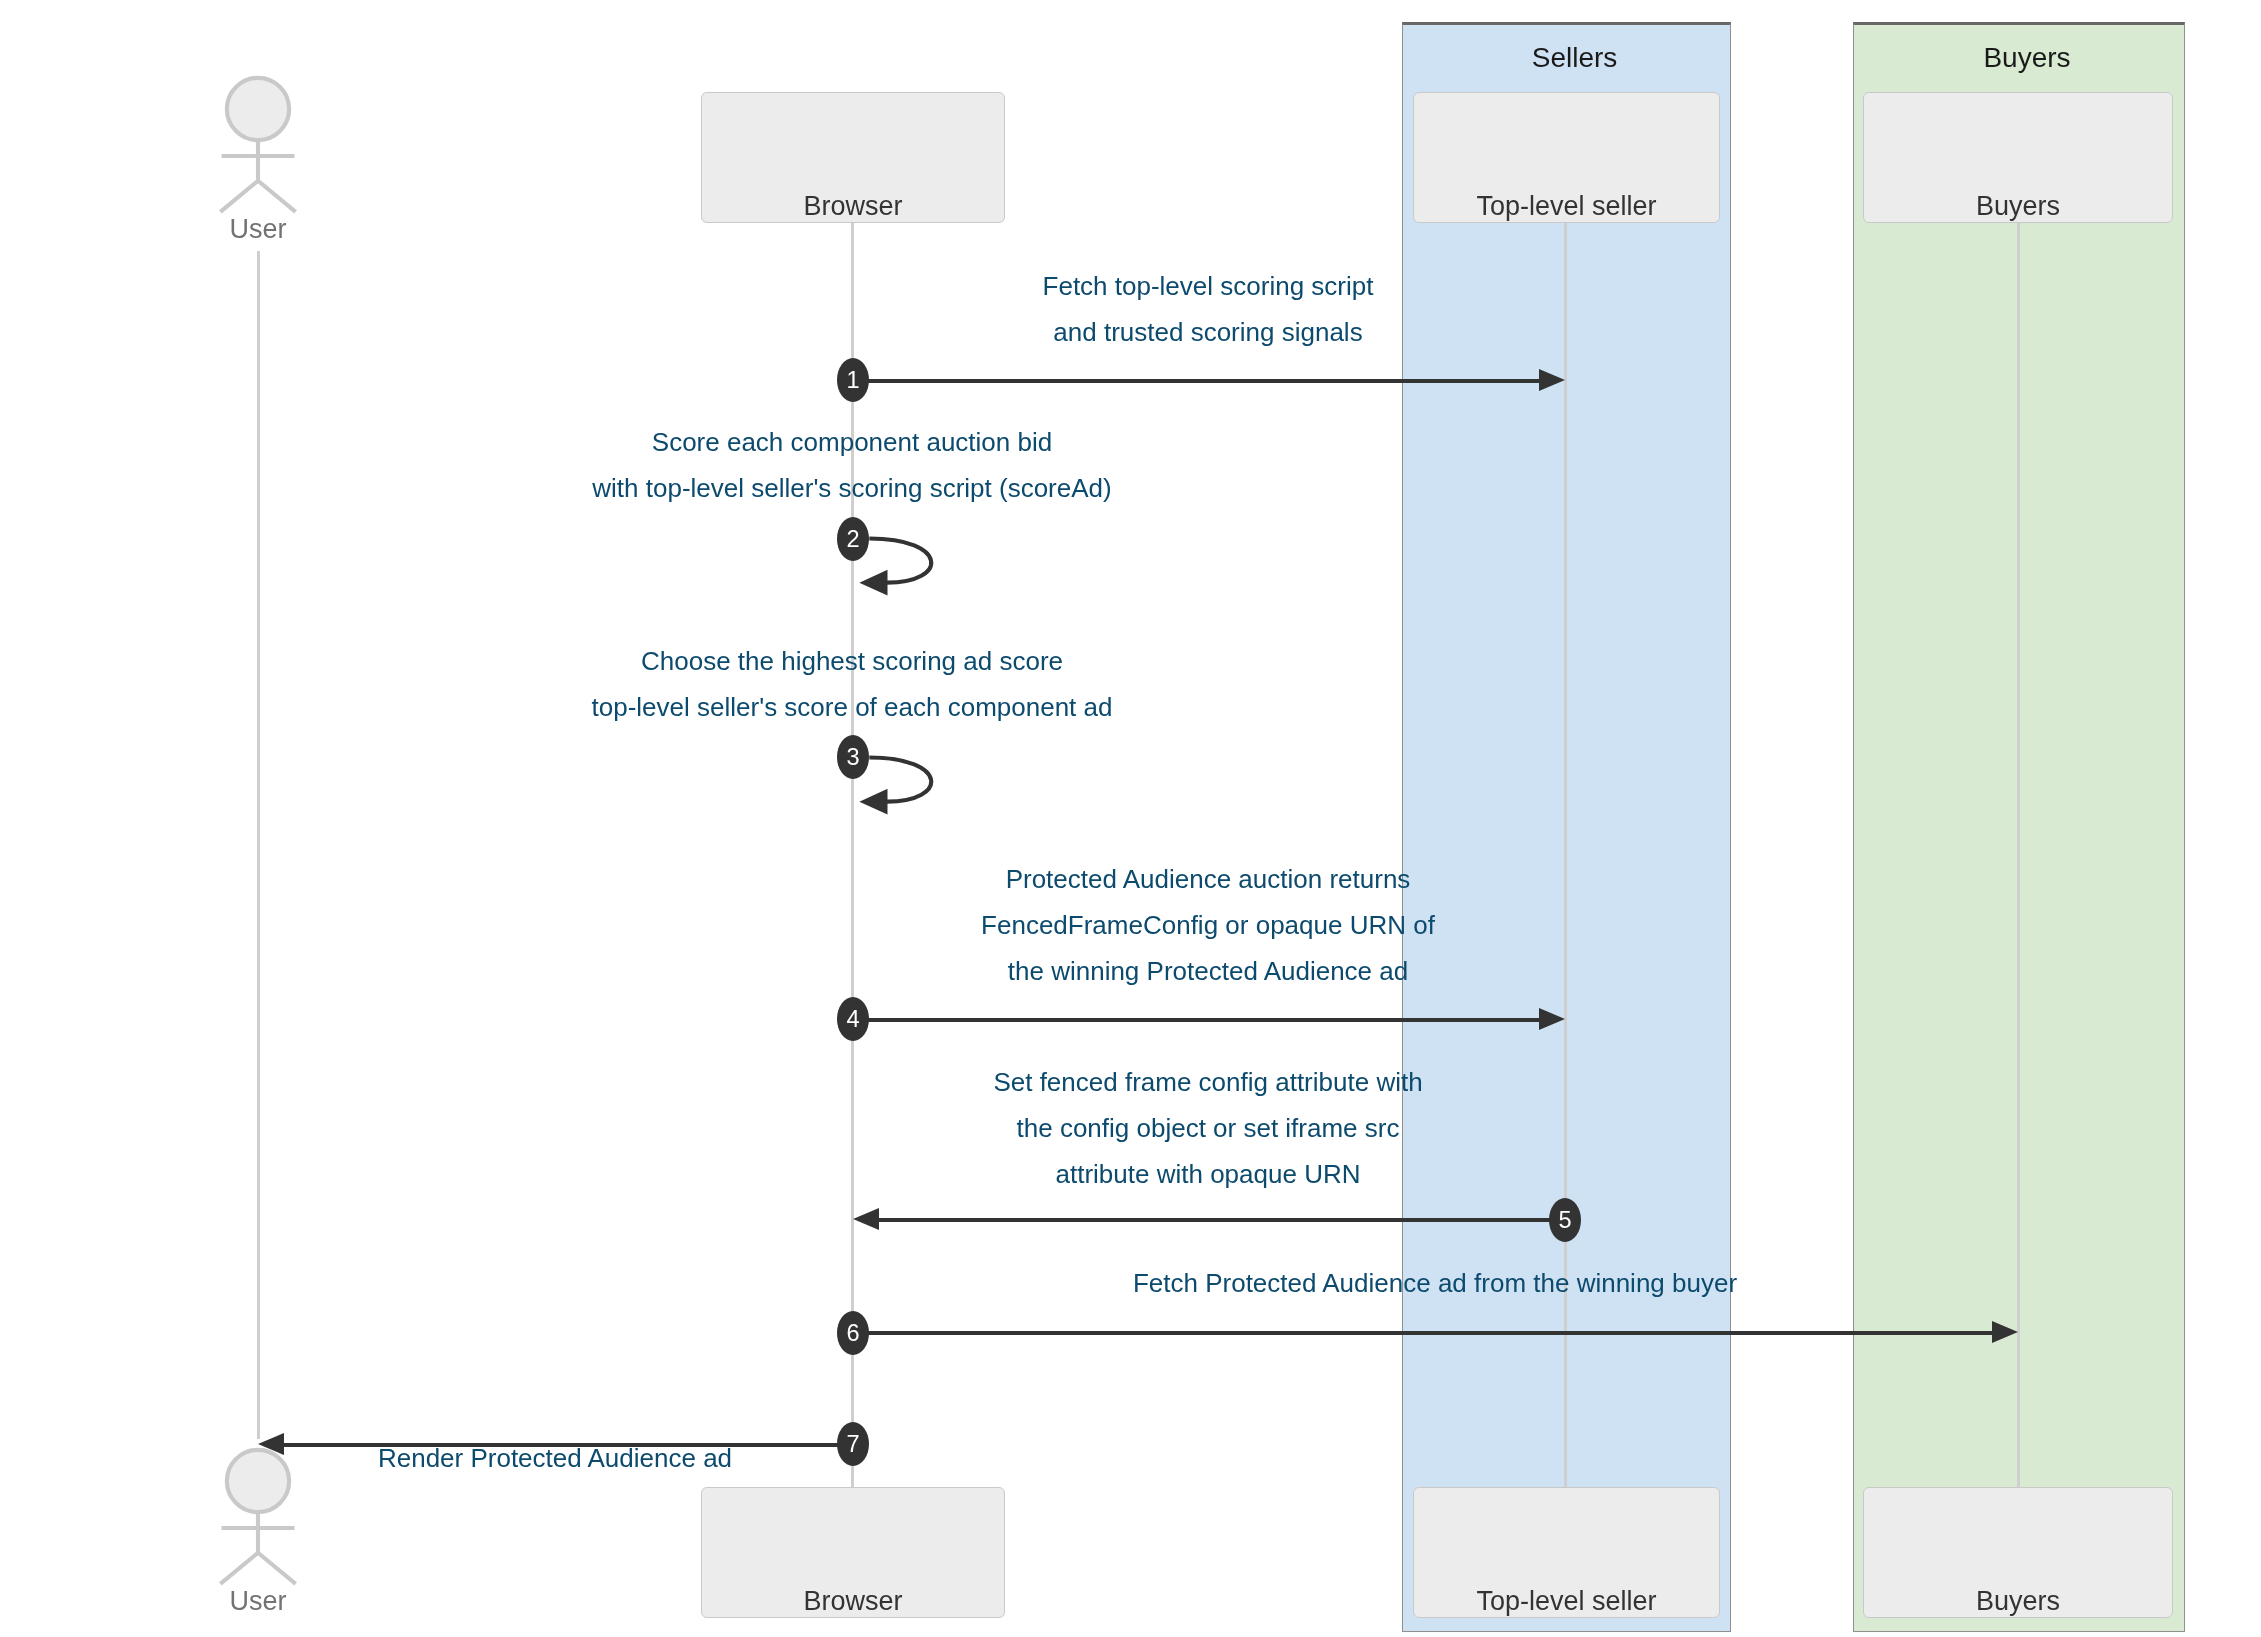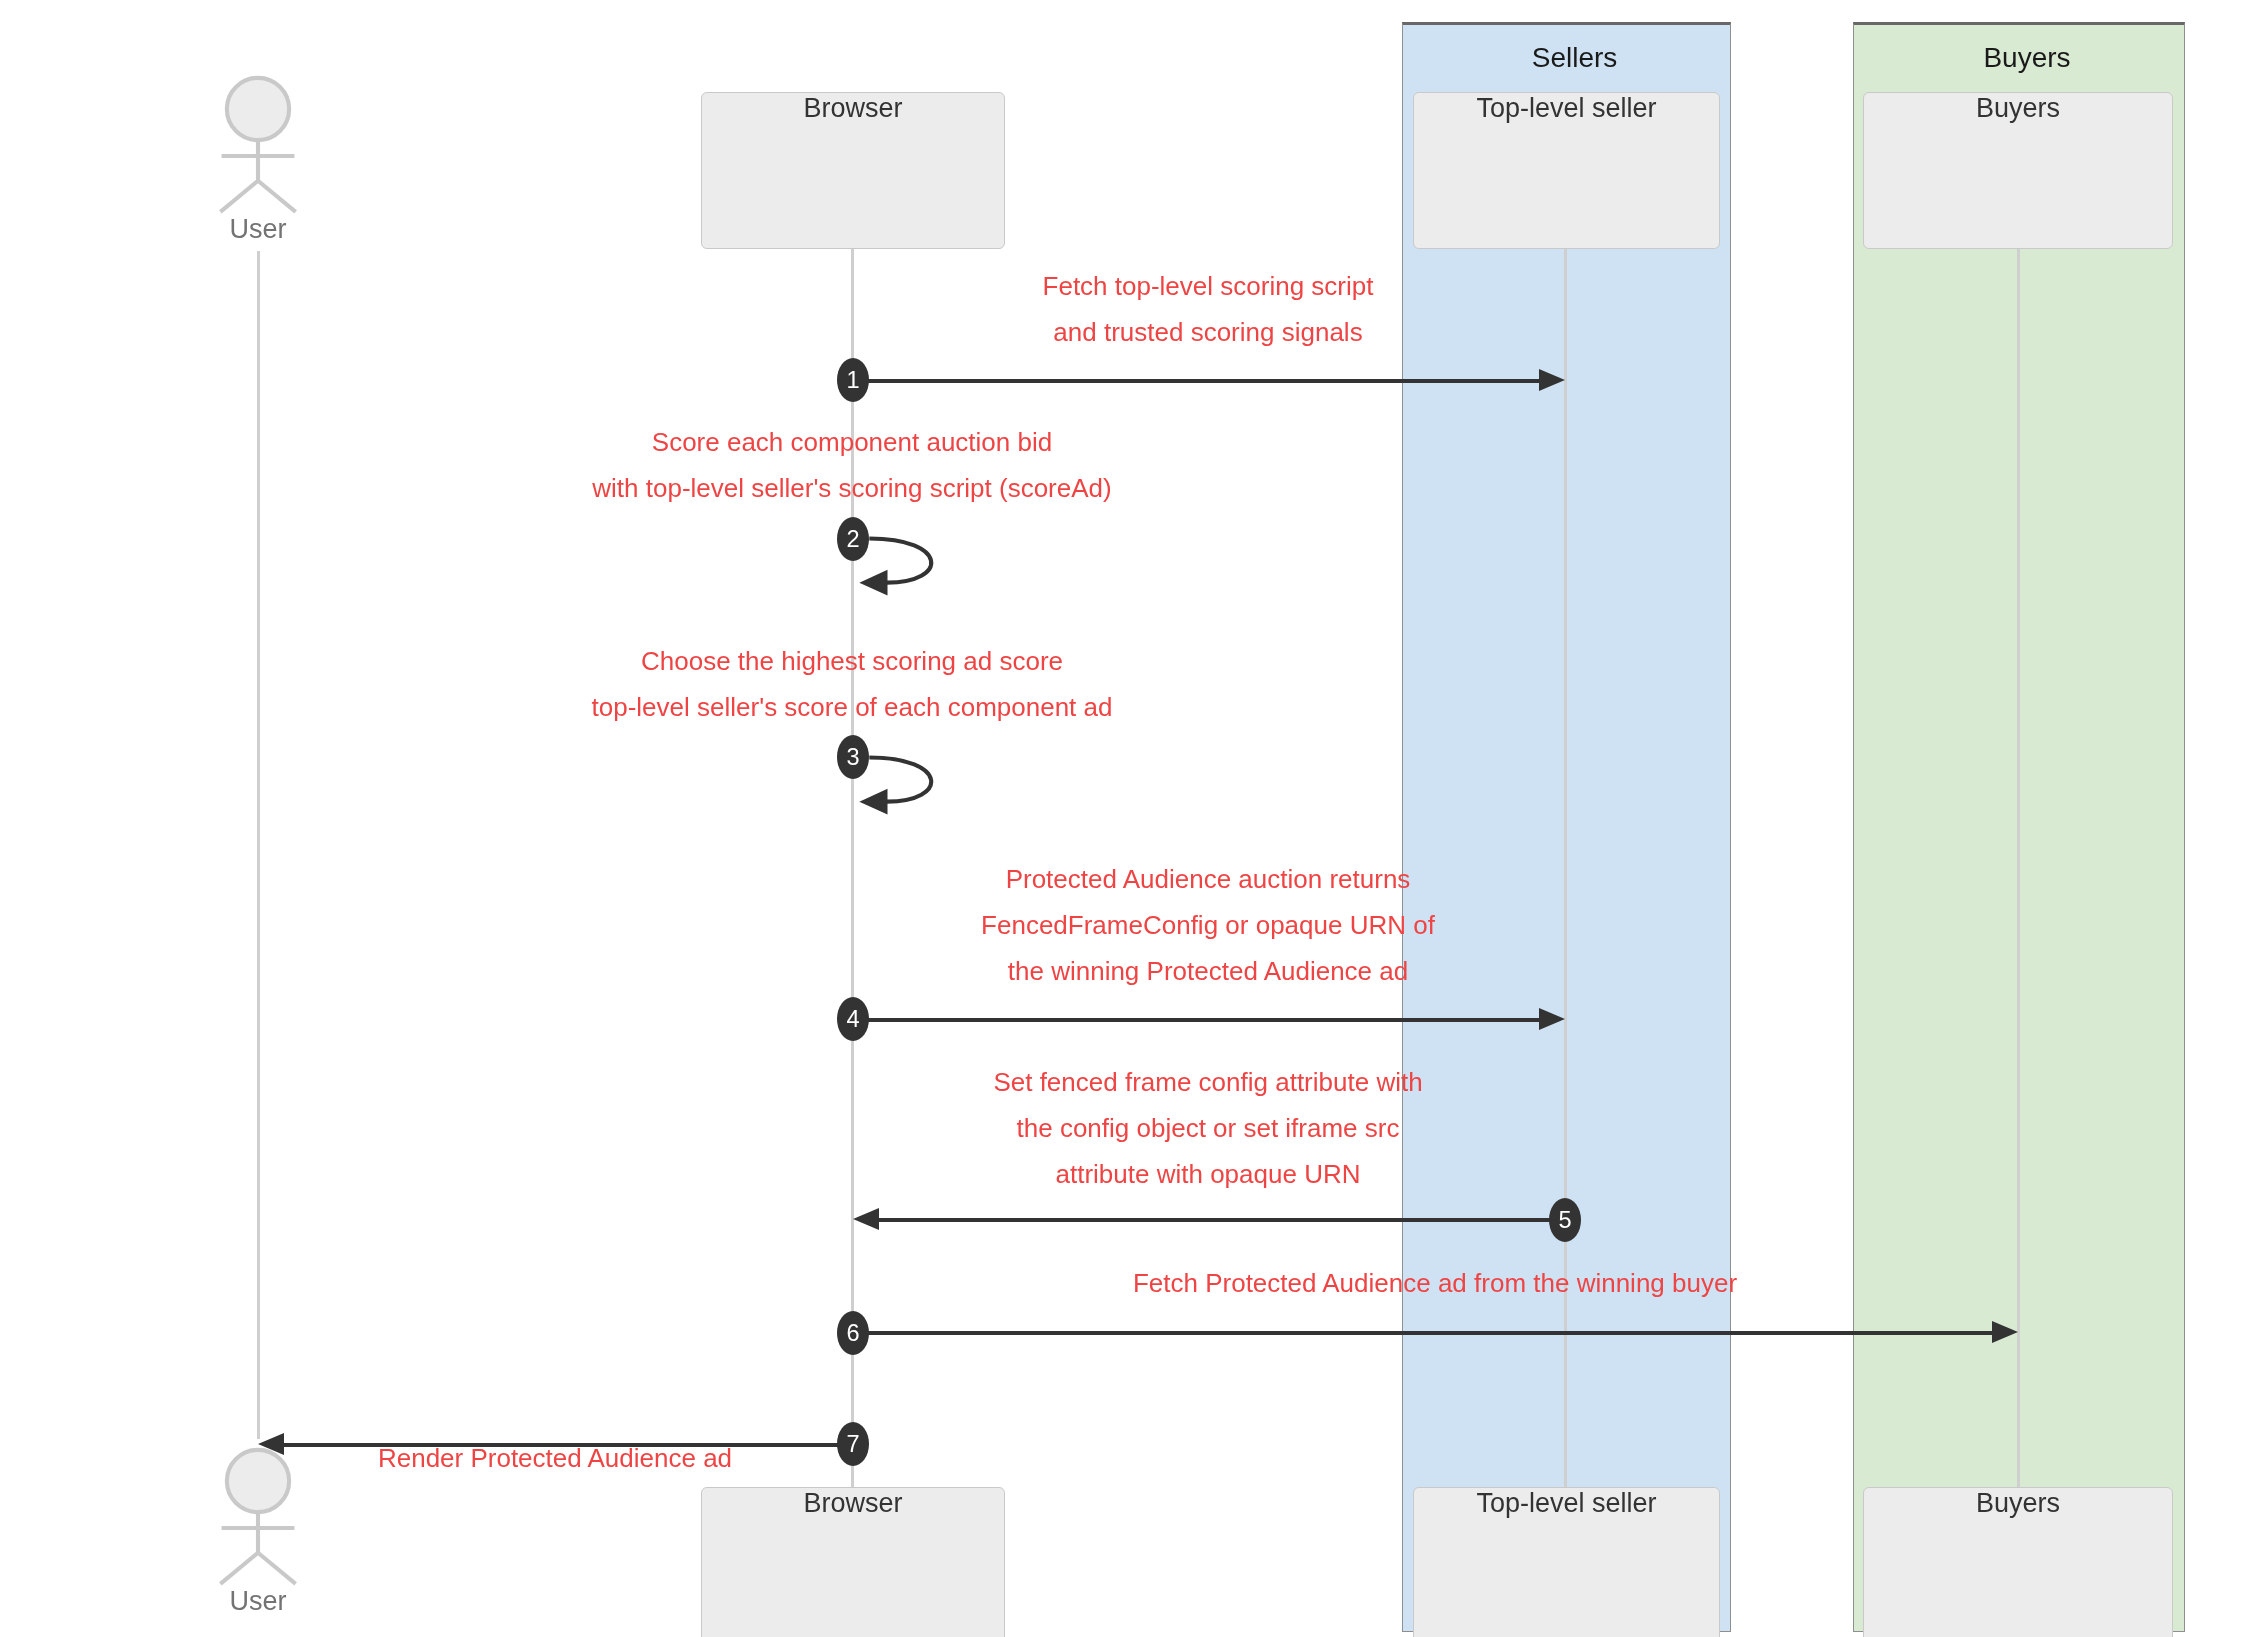--- a/index.html
+++ b/index.html
@@ -4,25 +4,25 @@
 <style>
   html,body{margin:0;padding:0;background:#ffffff;}
   #canvas{
     position:relative;width:2261px;height:1637px;background:#ffffff;overflow:hidden;
     font-family:"Liberation Sans",sans-serif;
   }
   .group{position:absolute;z-index:0;border:1.8px solid #8f8f8f;border-top:3.5px solid #686868;box-sizing:border-box;padding-left:16px;}
   .group-label{text-align:center;font-size:28px;color:#1a1a1a;margin-top:16.5px;}
   .lifeline{position:absolute;width:2.9px;background:#cfcfcf;z-index:1;}
   .pbox{
-    position:absolute;height:157px;background:#ececec;border:1.2px solid #c9c9c9;border-radius:5.9px;
-    display:flex;align-items:flex-start;justify-content:center;font-size:27px;color:#333;z-index:3;box-sizing:border-box;
+    position:absolute;height:131px;background:#ececec;border:1.2px solid #c9c9c9;border-radius:5.9px;
+    display:flex;align-items:flex-end;justify-content:center;font-size:27px;color:#333;z-index:3;box-sizing:border-box;
   }
   .msg{position:absolute;transform:translateX(-50%);text-align:center;font-size:26px;line-height:46px;
-       color:#ef4444;white-space:nowrap;z-index:4;}
+       color:#0c4a6e;white-space:nowrap;z-index:4;}
   .msg span{display:block;}
   .arrow-line{position:absolute;height:4.1px;background:#333;z-index:4;}
   .ah-r{position:absolute;width:0;height:0;border-top:11.8px solid transparent;border-bottom:11.8px solid transparent;
         border-left:26.5px solid #333;z-index:4;}
   .ah-l{position:absolute;width:0;height:0;border-top:11.8px solid transparent;border-bottom:11.8px solid transparent;
         border-right:26.5px solid #333;z-index:4;}
   .badge{position:absolute;width:32px;height:44px;border-radius:50%;background:#333;color:#fff;font-size:23.6px;
          display:flex;align-items:center;justify-content:center;transform:translate(-50%,-50%);z-index:5;}
   .actor-label{position:absolute;transform:translateX(-50%);font-size:27px;color:#737373;z-index:3;}
   .loop-svg{position:absolute;z-index:4;}

